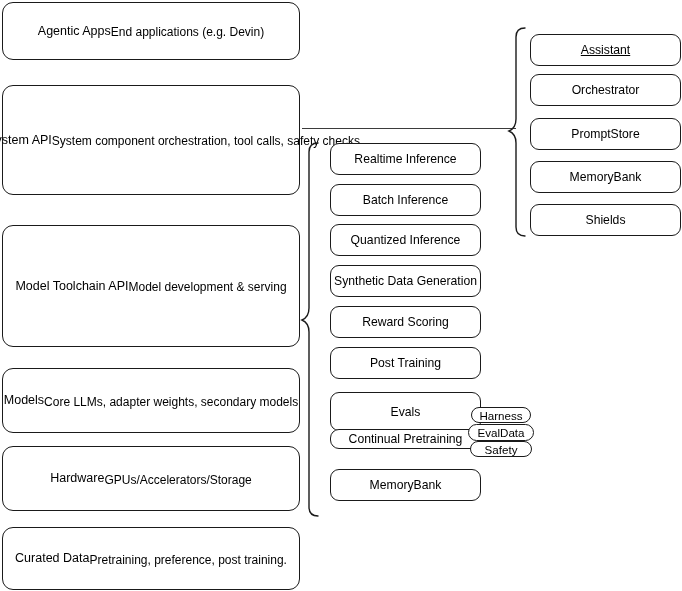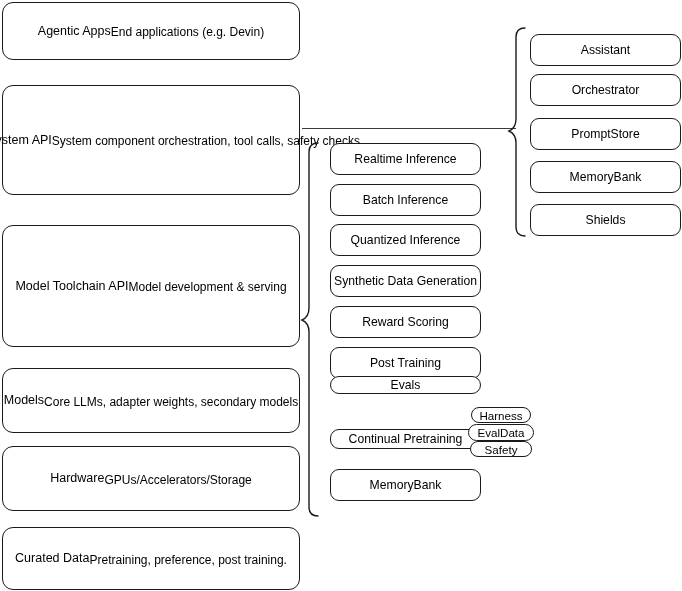--- a/index.html
+++ b/index.html
@@ -140,41 +140,41 @@
   </div>
   <div class="box item-box" style="left:330px; top:265px; width:151px; height:32px;">
     <div class="title">Synthetic Data Generation</div>
   </div>
   <div class="box item-box" style="left:330px; top:306px; width:151px; height:32px;">
     <div class="title">Reward Scoring</div>
   </div>
   <div class="box item-box" style="left:330px; top:347px; width:151px; height:32px;">
     <div class="title">Post Training</div>
   </div>
-  <div class="box item-box" style="left:330px; top:376px; width:151px; height:18px;">
+  <div class="box item-box" style="left:330px; top:392px; width:151px; height:39px;">
     <div class="title">Evals</div>
   </div>
   <div class="box item-box" style="left:330px; top:429px; width:151px; height:20px;">
     <div class="title">Continual Pretraining</div>
   </div>
   <div class="box item-box" style="left:330px; top:469px; width:151px; height:32px;">
     <div class="title">MemoryBank</div>
   </div>
 
   <div class="pill" style="left:471px; top:376px; width:60px; height:16px;">
     <span>Harness</span>
   </div>
   <div class="pill" style="left:468px; top:393px; width:66px; height:17px;">
     <span>EvalData</span>
   </div>
   <div class="pill" style="left:470px; top:410px; width:62px; height:16px;">
     <span>Safety</span>
   </div>
 
-  <div class="box item-box" style="left:530px; top:34px; width:151px; height:32px;">
+  <div class="box item-box" style="left:530px; top:34px; width:151px; height:32px;text-decoration:underline;">
     <div class="title">Assistant</div>
   </div>
   <div class="box item-box" style="left:530px; top:74px; width:151px; height:32px;">
     <div class="title">Orchestrator</div>
   </div>
   <div class="box item-box" style="left:530px; top:118px; width:151px; height:32px;">
     <div class="title">PromptStore</div>
   </div>
   <div class="box item-box" style="left:530px; top:161px; width:151px; height:32px;">
     <div class="title">MemoryBank</div>

